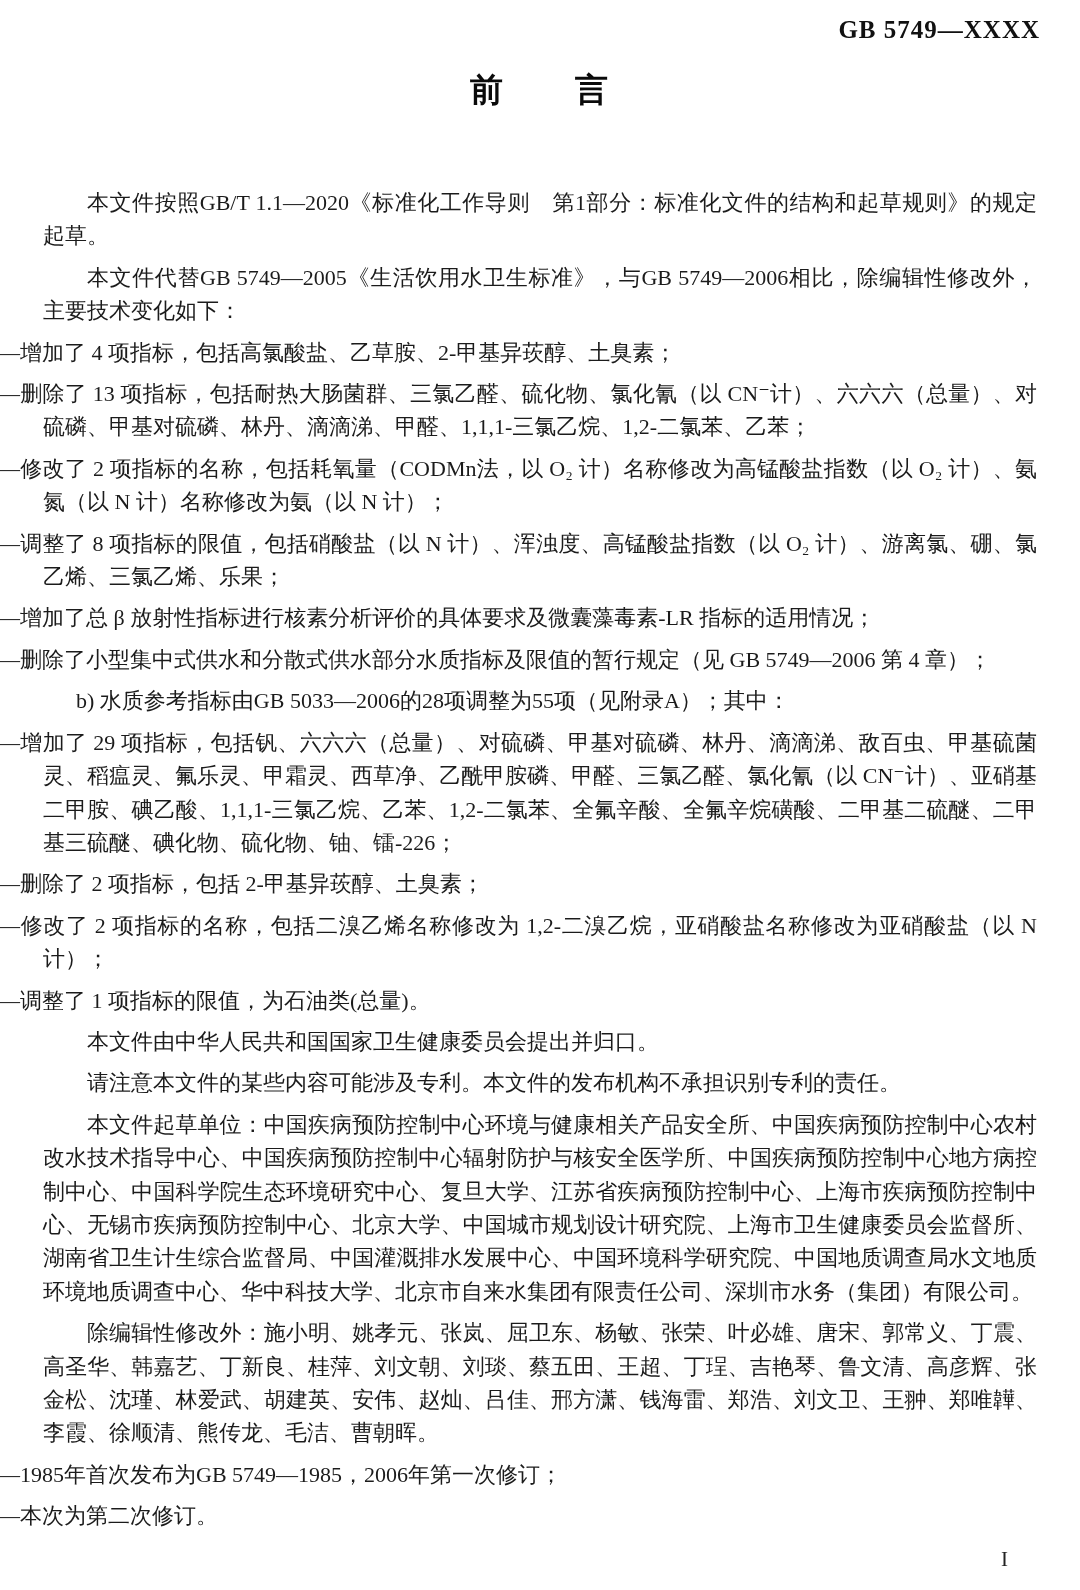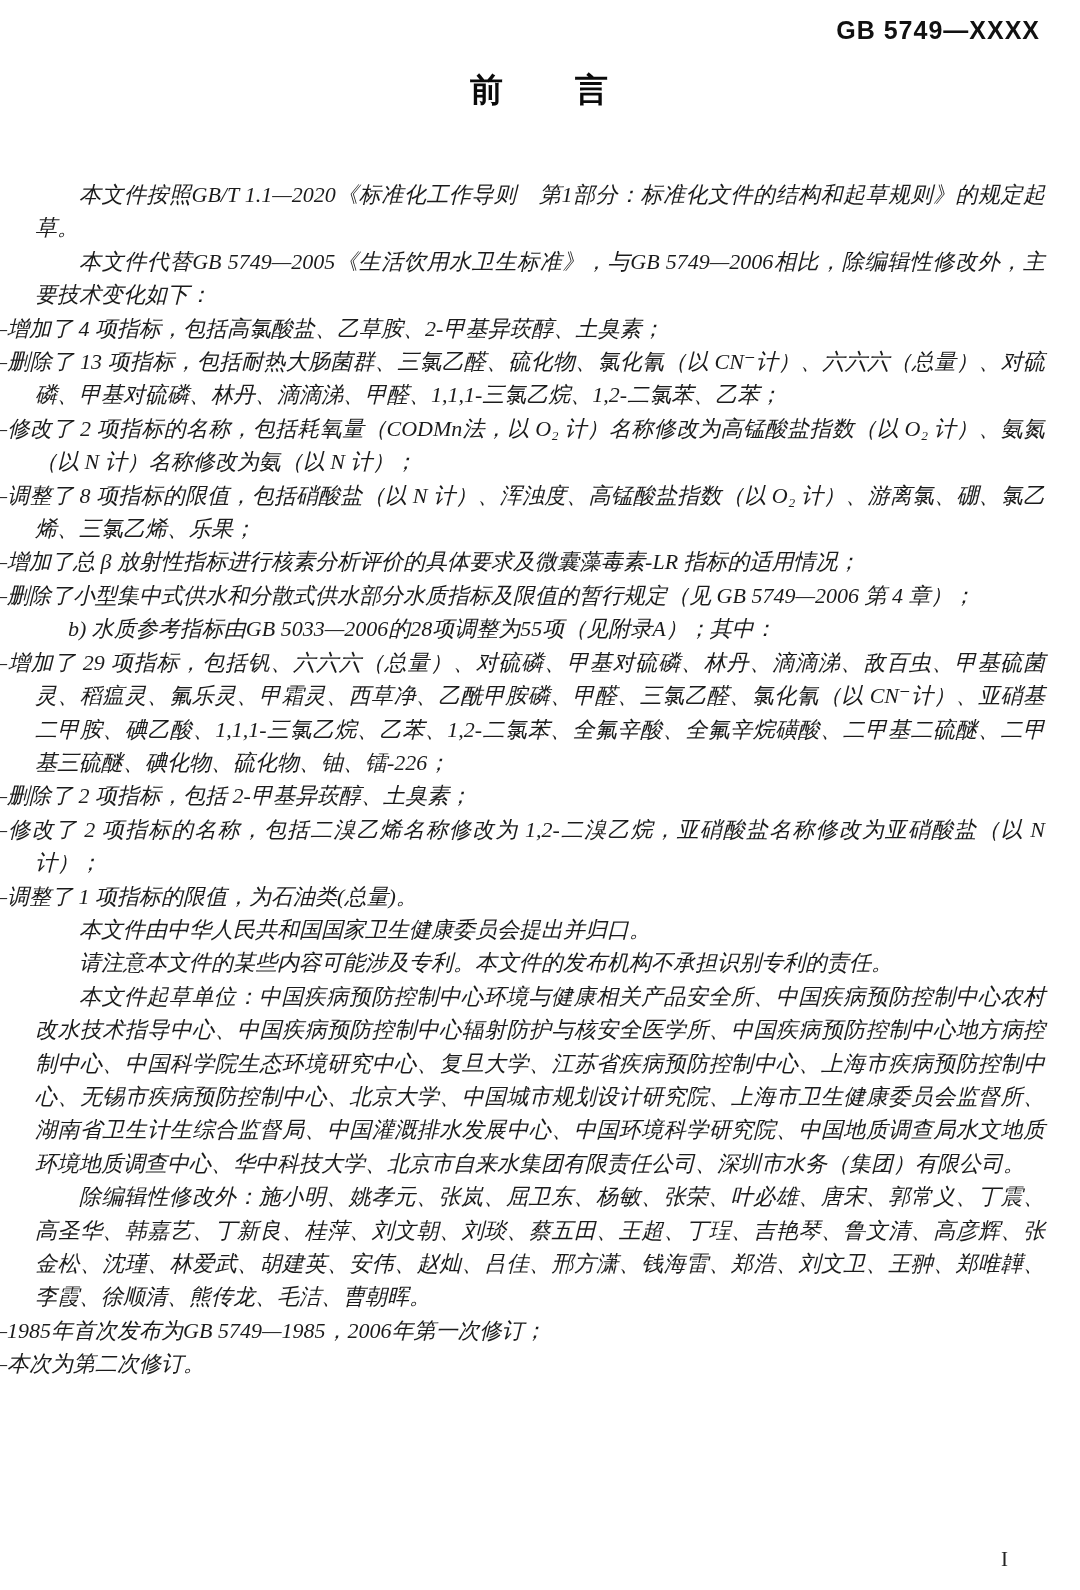--- a/index.html
+++ b/index.html
@@ -7,40 +7,40 @@
     position:relative;
     width:1080px;height:1590px;
     margin:0 auto;
     background:#ffffff;
     color:#1b1b1b;
     font-family:"Liberation Serif","DejaVu Serif",serif;
     overflow:hidden;
   }
   .doc-number{
     position:absolute;top:16px;right:40px;
-    font-family:Liberation Sans, sans-serif;
+    font-family:Liberation Serif, serif;
     font-size:25px;font-weight:600;letter-spacing:1px;
     color:#111;
   }
   .doc-title{
     position:absolute;top:68px;left:0;right:0;
     text-align:center;
     font-family:"Liberation Sans","DejaVu Sans",sans-serif;
     font-size:33px;font-weight:700;color:#0a0a0a;
     letter-spacing:2px;
     white-space:pre;
   }
   .body-text{
     position:absolute;top:178px;left:35px;width:1010px;
     font-size:22px;line-height:33.4px;
     text-align:justify;
     text-justify:inter-ideograph;
     color:#1b1b1b;
   }
-  .body-text p{margin:0;padding:0;font-style:italic;}
+  .body-text p{margin:8px;padding:0;}
   
   .p-ind2{text-indent:44px;}
   
   .p-ind15{text-indent:33px;}
   
   .p-dash{margin-left:100px;text-indent:-67px;}
   
   .p-dash-short{margin-left:100px;text-indent:-67px;}
   .page-number{
     position:absolute;bottom:18px;right:72px;

